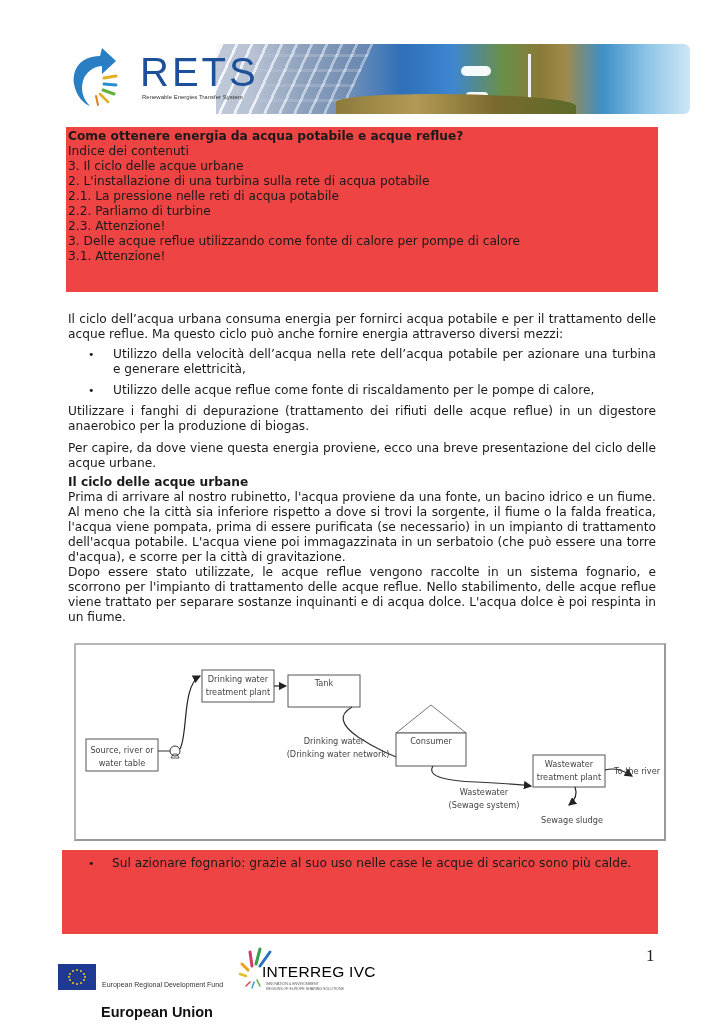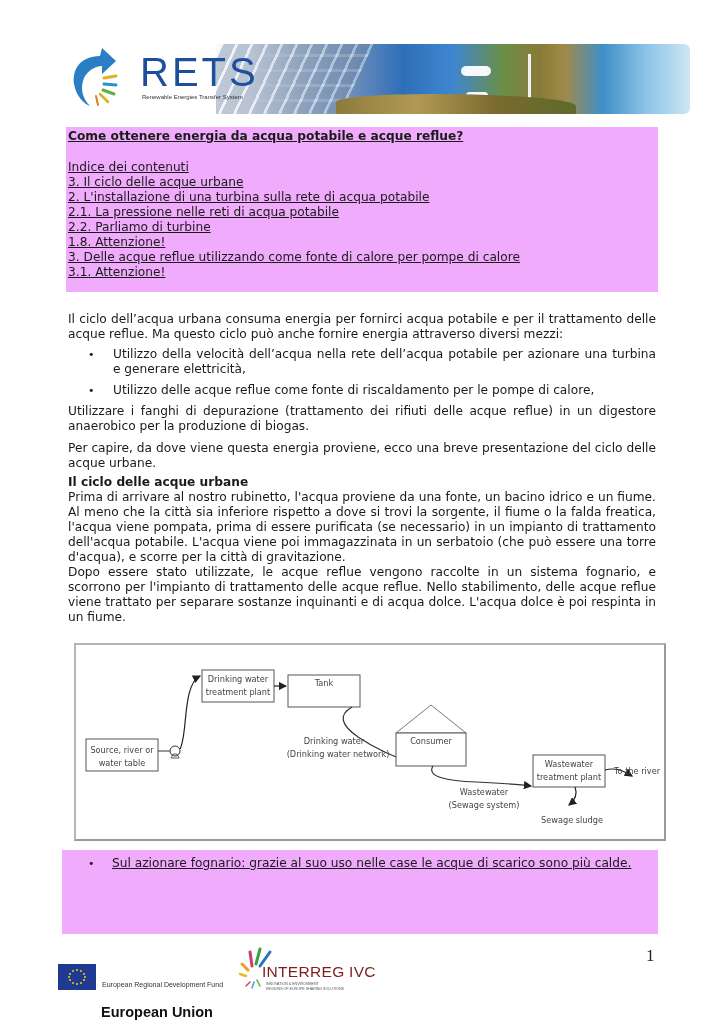--- a/index.html
+++ b/index.html
@@ -16,40 +16,40 @@
     background:repeating-linear-gradient(90deg,rgba(120,140,170,.55) 0 12px,rgba(235,240,248,.6) 12px 15px),
                repeating-linear-gradient(0deg,rgba(255,255,255,0) 0 12px,rgba(235,240,248,.6) 12px 15px); opacity:.8; }
   .banner .mill { left:462px; top:10px; width:3px; height:48px; background:#f2f2f2; }
   .banner .cloud { background:#fff; border-radius:10px; opacity:.95; }
   .logo-arrow { left:4px; top:4px; width:52px; height:60px; }
   .logo-text { left:74px; top:6px; font-family:"Liberation Sans", sans-serif; font-size:40px;
     letter-spacing:3px; color:#1d4f9a; line-height:44px; font-weight:normal; }
   .logo-sub { left:76px; top:50px; font-family:"Liberation Sans", sans-serif; font-size:6px; color:#333; }
 
   
-  .grey-box { background:#f0abfc;text-decoration:underline; }
+  .grey-box { background:#ef4444; }
   .p { font-size:12.2px; line-height:15px; }
   .justify { text-align:justify; }
   .bold { font-weight:bold; }
   .line { white-space:nowrap; }
   ul.bul { list-style:none; margin:0; padding:0; }
   ul.bul li { position:relative; padding-left:45px; }
   ul.bul li::before { content:"\2022"; position:absolute; left:20px; top:0; font-size:11px; }
 
   
   .diagram { left:74px; top:643px; width:592px; height:198px; border:2px solid #b5b5b5; border-right-color:#9a9a9a; border-bottom-color:#9a9a9a; box-sizing:border-box; background:#fff; }
   .diagram svg text { font-family:"DejaVu Sans", sans-serif; font-size:8.2px; fill:#444; }
 
   .page-num { left:646px; top:946px; font-family:"Liberation Serif", serif; font-size:17px; color:#222; }
 
   
   .eu-flag { left:58px; top:964px; width:38px; height:26px; background:#1f3a93; }
   .eu-title { left:101px; top:962px; font-family:"Liberation Sans", sans-serif; font-weight:bold; font-size:14.5px; color:#111;margin-top:42px; }
   .eu-sub { left:102px; top:981px; font-family:"Liberation Sans", sans-serif; font-size:7px; color:#333; }
-  .interreg-title { left:262px; top:963px; font-family:"Liberation Sans", sans-serif; font-size:15.5px; color:#7f1d1d; letter-spacing:0.3px; }
+  .interreg-title { left:262px; top:963px; font-family:"Liberation Sans", sans-serif; font-size:15.5px; color:#000000; letter-spacing:0.3px; }
   .interreg-sub { left:266px; top:982px; font-family:"Liberation Sans", sans-serif; font-size:3.6px; color:#555; line-height:5px; }
 </style>
 </head>
 <body>
 
 <div class="abs banner">
   <div class="abs solar"></div>
   <div class="abs cloud" style="left:395px;top:22px;width:30px;height:10px;"></div>
   <div class="abs cloud" style="left:400px;top:48px;width:22px;height:7px;"></div>
   <div class="abs mill"></div>
@@ -62,26 +62,26 @@
     <path d="M33 42 L44 46" stroke="#60b040" stroke-width="3" stroke-linecap="round"></path>
     <path d="M30 46 L38 54" stroke="#e0b020" stroke-width="2.5" stroke-linecap="round"></path>
     <path d="M26 48 L28 57" stroke="#e08020" stroke-width="2" stroke-linecap="round"></path>
   </svg>
   <div class="abs logo-text">RETS</div>
   <div class="abs logo-sub">Renewable Energies Transfer System</div>
 </div>
 
 <div class="abs grey-box p" style="left:66px;top:127px;width:592px;height:165px;padding:0 0 0 2px;box-sizing:border-box;">
   <div class="line bold" style="margin-top:2px;">Come ottenere energia da acqua potabile e acque reflue?</div>
-  <div class="line" style="margin-top:16px;">Indice dei contenuti</div>
+  <div class="line" style="margin-top:0;">Indice dei contenuti</div>
   <div class="line">3. Il ciclo delle acque urbane</div>
   <div class="line">2. L'installazione di una turbina sulla rete di acqua potabile</div>
   <div class="line">2.1. La pressione nelle reti di acqua potabile</div>
   <div class="line">2.2. Parliamo di turbine</div>
-  <div class="line">1.8. Attenzione!</div>
+  <div class="line">2.3. Attenzione!</div>
   <div class="line">3. Delle acque reflue utilizzando come fonte di calore per pompe di calore</div>
   <div class="line">3.1. Attenzione!</div>
 </div>
 
 <div class="abs p justify" style="left:68px;top:312px;width:588px;">Il ciclo dell’acqua urbana consuma energia per fornirci acqua potabile e per il trattamento delle acque reflue. Ma questo ciclo può anche fornire energia attraverso diversi mezzi:</div>
 <ul class="abs bul p" style="left:68px;top:347px;width:588px;">
   <li class="justify" style="margin-bottom:6px;"><span>Utilizzo della velocità dell’acqua nella rete dell’acqua potabile per azionare una turbina e generare elettricità,</span></li>
   <li class="justify"><span>Utilizzo delle acque reflue come fonte di riscaldamento per le pompe di calore,</span></li>
 </ul>
 <div class="abs p justify" style="left:68px;top:404px;width:588px;">Utilizzare i fanghi di depurazione (trattamento dei rifiuti delle acque reflue) in un digestore anaerobico per la produzione di biogas.</div>

